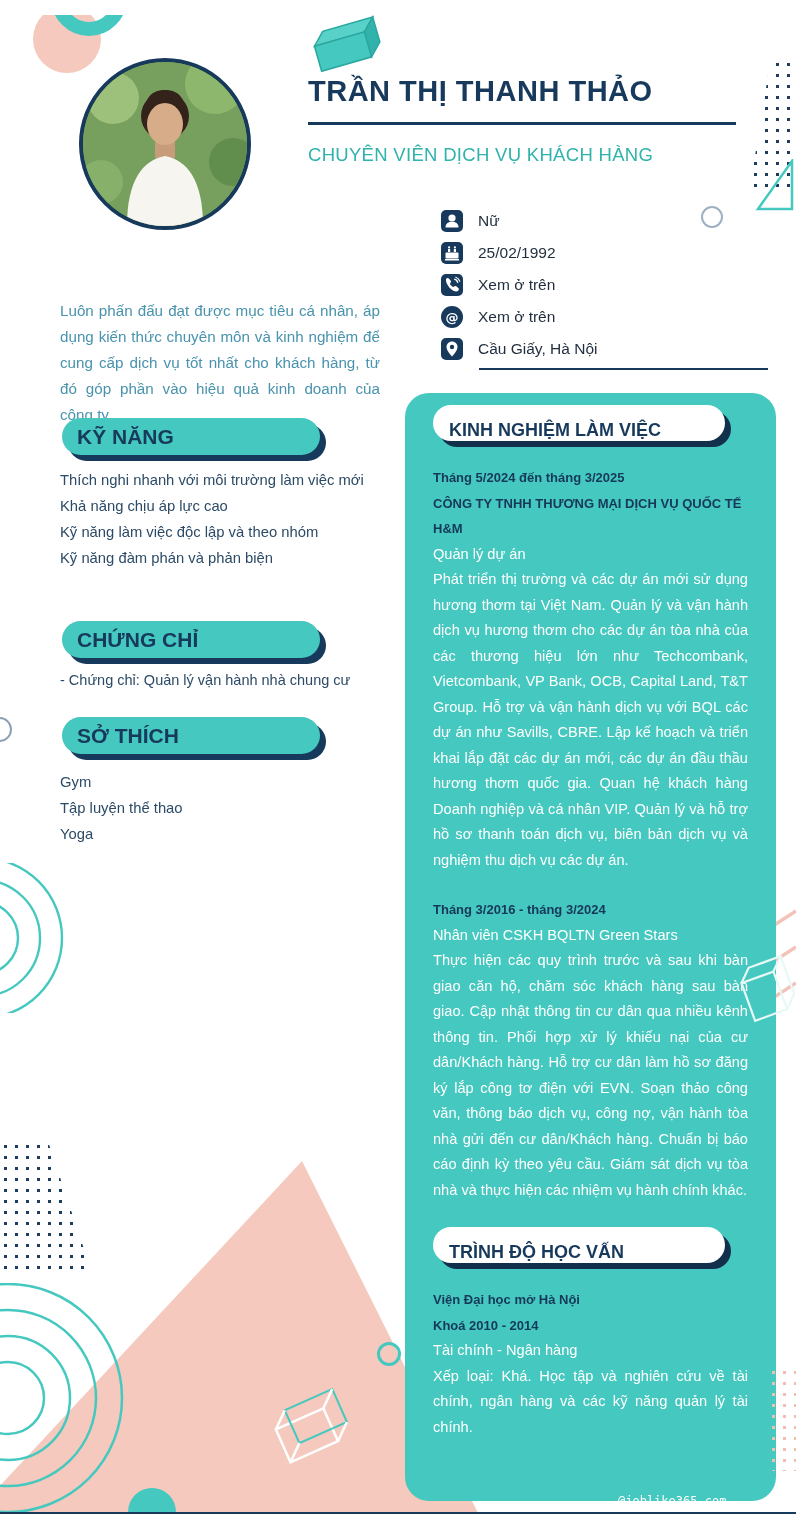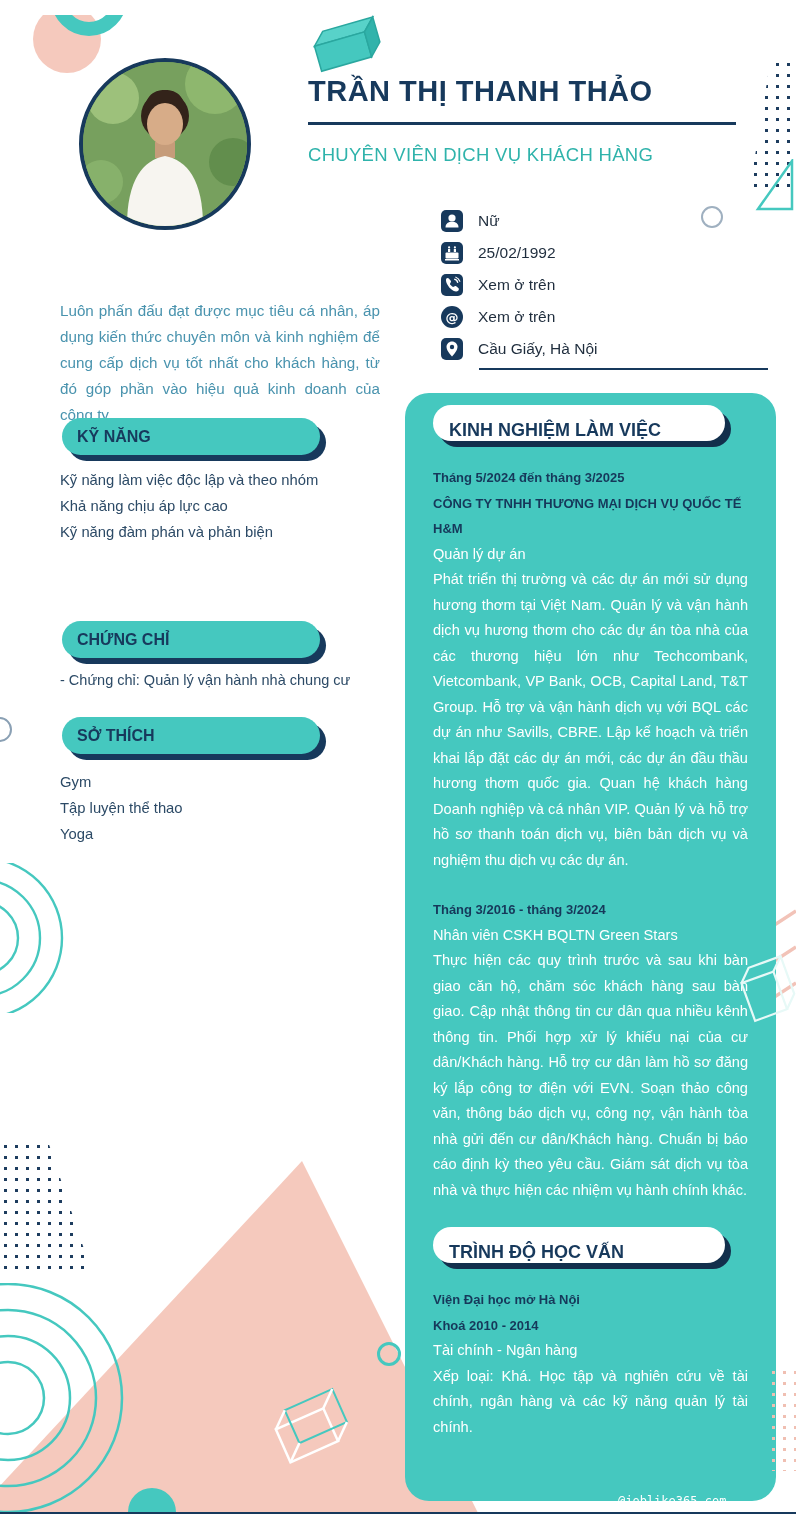--- a/index.html
+++ b/index.html
@@ -41,21 +41,21 @@
   
   .contact { position:absolute; left:441px; top:194px; width:330px; }
   .contact-row { display:flex; align-items:center; gap:15px; height:23px; margin-bottom:9px; }
   .cicon { width:22px; height:22px; min-width:22px; background:#17395c; border-radius:5px; display:flex; align-items:center; justify-content:center; }
   .cicon.round { border-radius:50%; }
   .contact-val { font-size:15.5px; color:#1f2d3d; }
   .contact-underline { position:absolute; left:479px; top:353px; width:289px; height:2px; background:#17395c; }
 
   
   .summary { position:absolute; left:60px; top:283px; width:320px; font-size:15.2px; line-height:26px; color:#4993ae; text-align:justify; }
-  .sec-pill { position:absolute; width:258px; height:37px; background:#45c8bf; border-radius:19px; box-shadow:6px 6px 0 #17395c; display:flex; align-items:center; padding:0 15px; font-size:16px; font-weight:bold; color:#17395c; }
+  .sec-pill { position:absolute; width:258px; height:37px; background:#45c8bf; border-radius:19px; box-shadow:6px 6px 0 #17395c; display:flex; align-items:center; padding:0 15px; font-size:21px; font-weight:bold; color:#17395c; }
   .pill-skills { left:62px; top:403px; }
   .pill-cert { left:62px; top:606px; }
   .pill-hobby { left:62px; top:702px; }
   .skills-list { position:absolute; left:60px; top:452px; width:308px; }
   .skills-list .item { font-size:14.8px; line-height:26px; color:#2c4a66; text-align:justify; }
   .cert-text { position:absolute; left:60px; top:657px; width:336px; font-size:14.5px; color:#2c4a66; }
   .hobby-list { position:absolute; left:60px; top:754px; width:300px; }
   .hobby-list .item { font-size:14.8px; line-height:26px; color:#2c4a66; }
 
   
@@ -221,22 +221,23 @@
     </div>
   </div>
   <div class="contact-underline"></div>
 
   <p class="summary">Luôn phấn đấu đạt được mục tiêu cá nhân, áp dụng kiến thức chuyên môn và kinh nghiệm để cung cấp dịch vụ tốt nhất cho khách hàng, từ đó góp phần vào hiệu quả kinh doanh của công ty.</p>
 
   <div class="sec-pill pill-skills">
     <span>KỸ NĂNG</span>
   </div>
   <div class="skills-list">
+    <div class="item">Thích nghi nhanh với môi trường làm việc mới</div>
+    <div class="item">Khả năng chịu áp lực cao</div>
     <div class="item">Kỹ năng làm việc độc lập và theo nhóm</div>
-    <div class="item">Khả năng chịu áp lực cao</div>
     <div class="item">Kỹ năng đàm phán và phản biện</div>
   </div>
 
   <div class="sec-pill pill-cert">
     <span>CHỨNG CHỈ</span>
   </div>
   <div class="cert-text">- Chứng chỉ: Quản lý vận hành nhà chung cư</div>
 
   <div class="sec-pill pill-hobby">
     <span>SỞ THÍCH</span>

